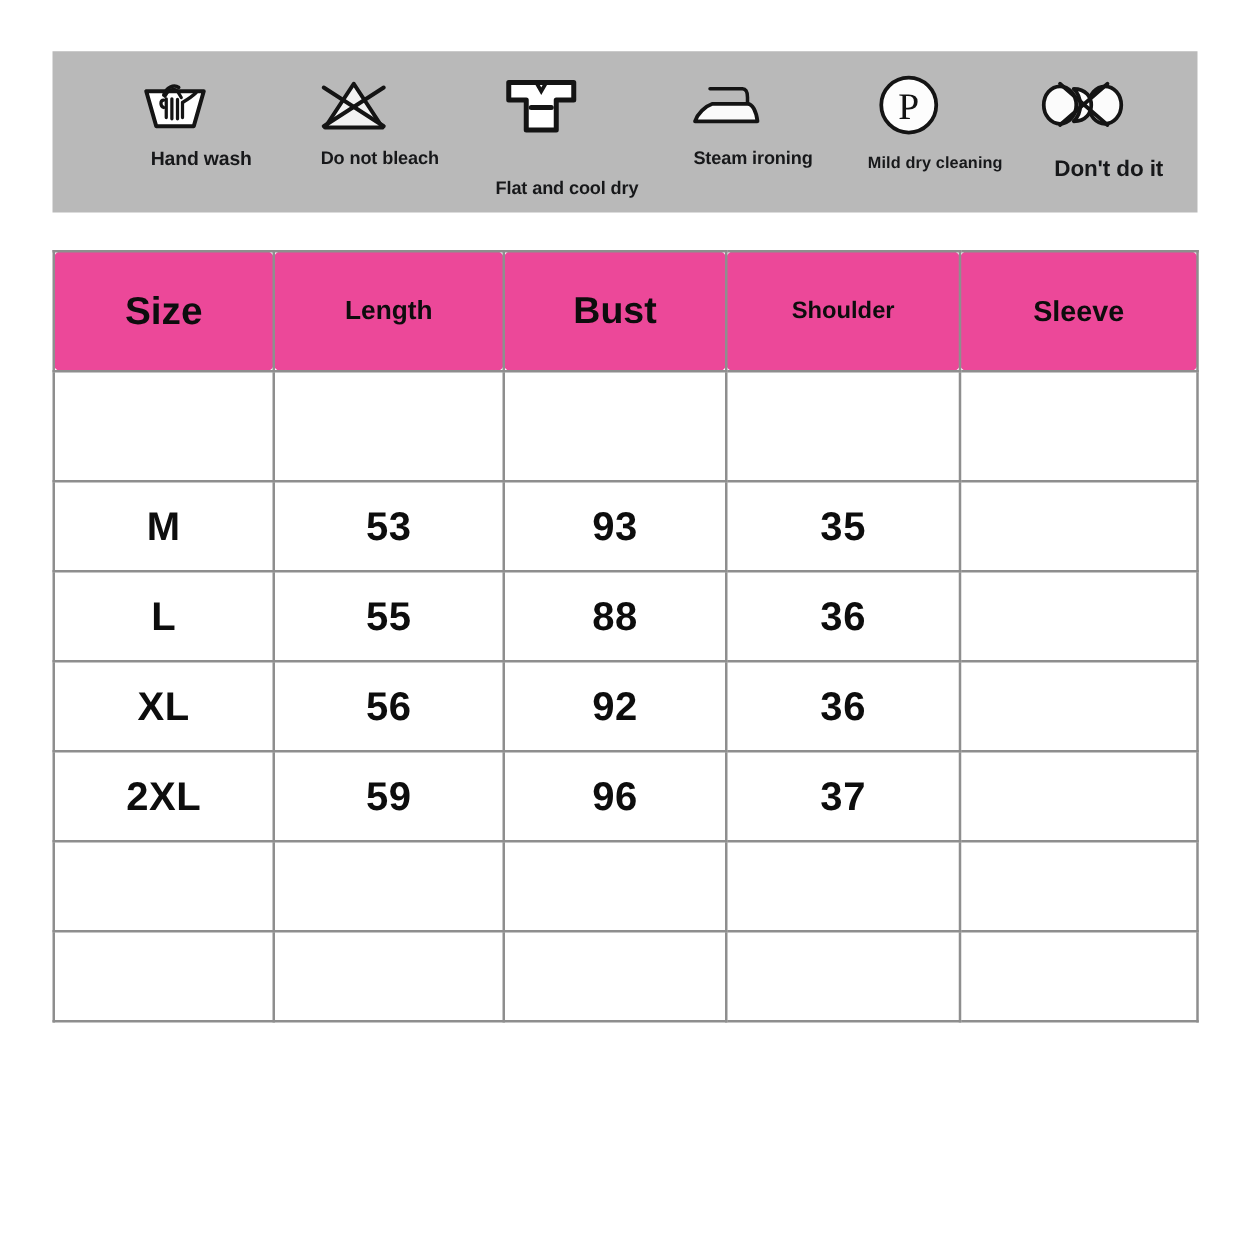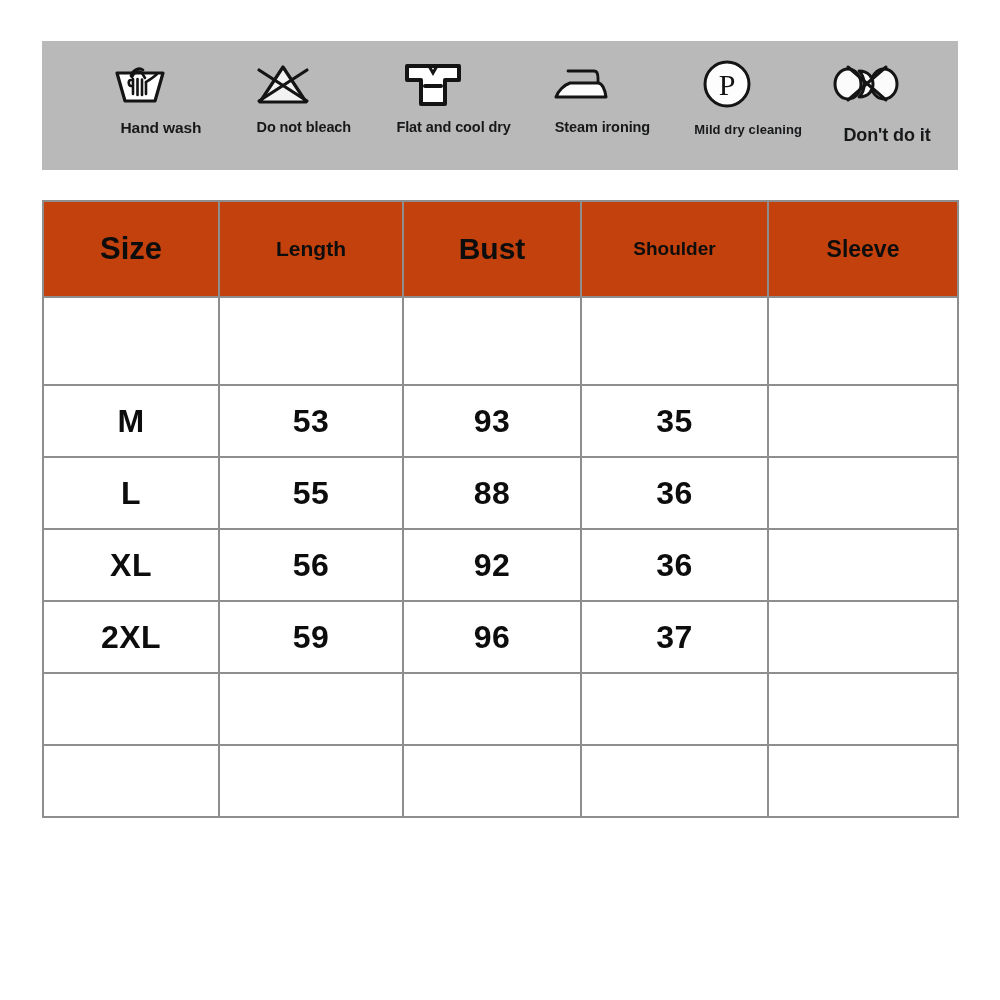--- a/index.html
+++ b/index.html
@@ -57,21 +57,21 @@
     color: #17181a;
     font-weight: bold;
     letter-spacing: -0.1px;
     white-space: nowrap;
     text-align: center;
     padding-left: 42px;
   }
 
   .care-item-0 { width: 128px; }
   .care-item-1 { width: 132px; }
-  .care-item-2 { width: 142px; }
+  .care-item-2 { width: 142px; gap: 24px; }
   .care-item-3 { width: 130px; }
   .care-item-4 { width: 136px; }
   .care-item-5 { width: 116px; }
 
   .care-item-0 .care-label { font-size: 15.5px; }
   .care-item-1 .care-label { font-size: 14.5px; }
   .care-item-2 .care-label { font-size: 14.5px; }
   .care-item-3 .care-label { font-size: 14.5px; }
   .care-item-4 .care-label { font-size: 13px; letter-spacing: 0.1px; }
   .care-item-5 .care-label { font-size: 18px; }
@@ -95,24 +95,25 @@
   .size-table th {
     border: 2px solid #8e8e8e;
     padding: 0;
     text-align: center;
     vertical-align: middle;
     color: #0d0d0d;
     background: #ffffff;
   }
 
   .size-table thead th {
-    background: #c2410c;
+    background: #ec4899;
     height: 94px;
     border-color: #8e8e8e;
     font-weight: bold;
+    border-radius: 6px;
   }
 
   .th-size    { font-size: 31px; }
   .th-length  { font-size: 21px; font-weight: bold; }
   .th-bust    { font-size: 30px; }
   .th-shoulder{ font-size: 19px; font-weight: bold; }
   .th-sleeve  { font-size: 23px; }
 
   .size-table tbody tr { height: 72px; }
   .size-table tbody tr.spacer-row { height: 88px; }

